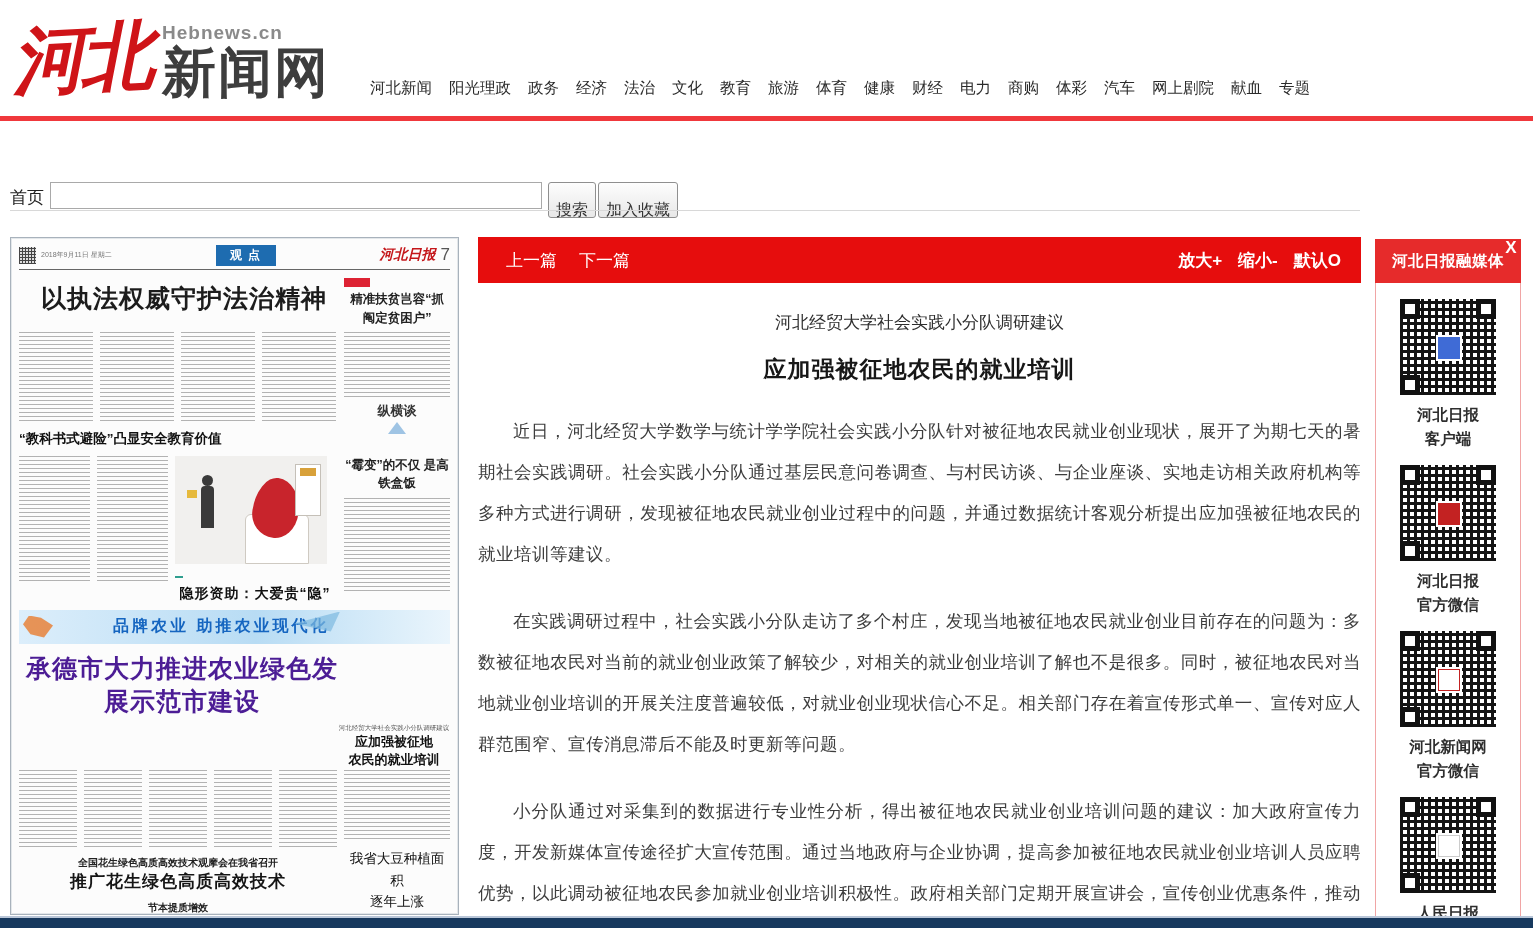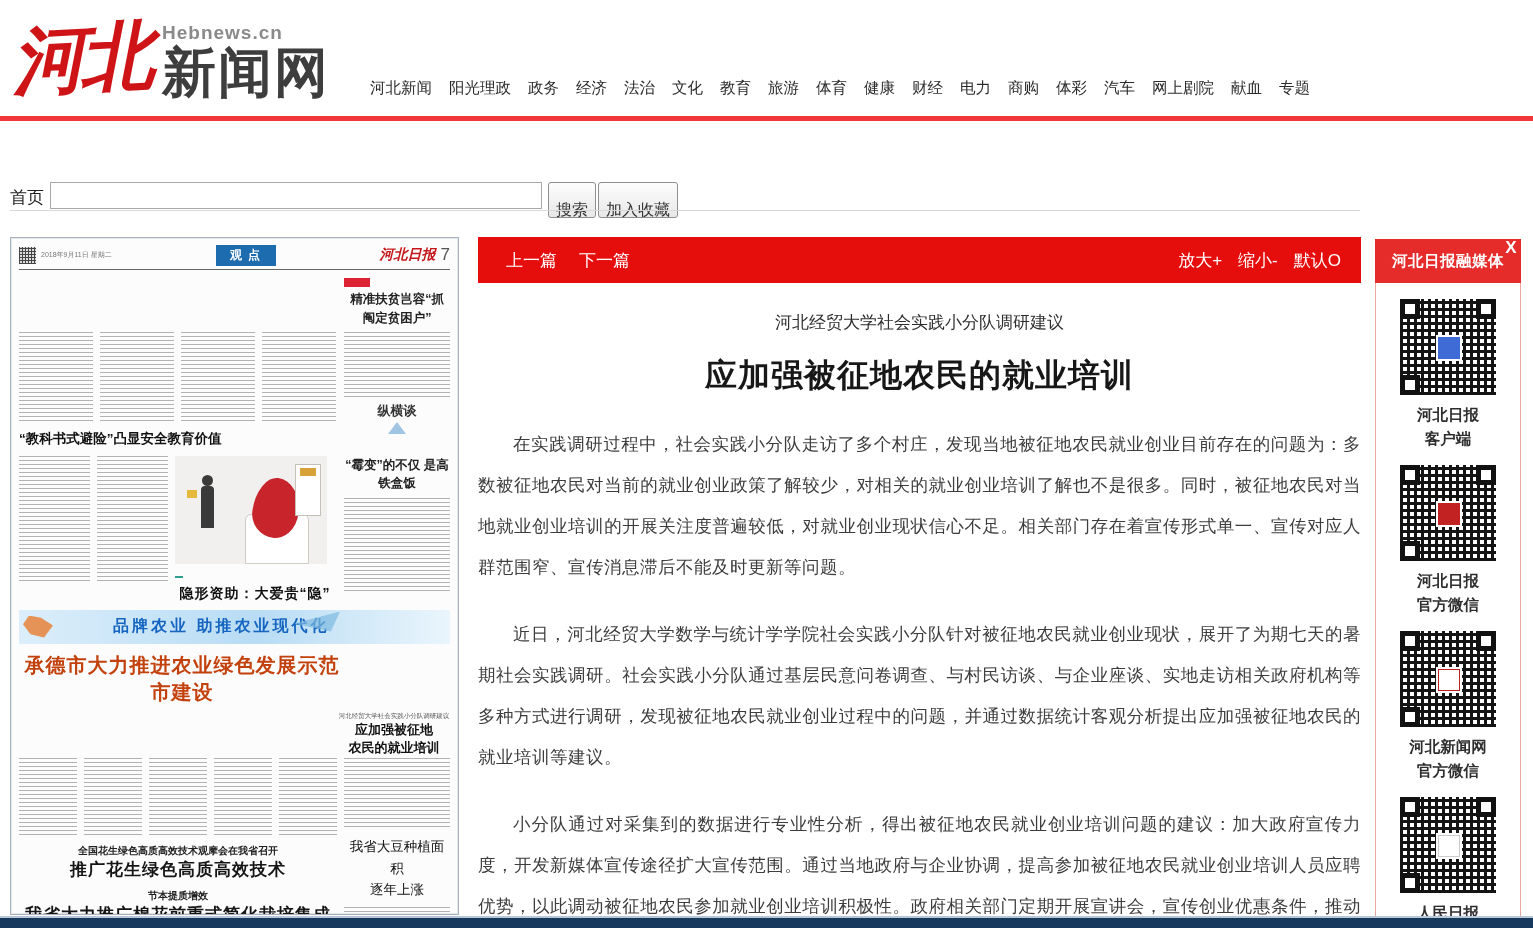--- a/index.html
+++ b/index.html
@@ -75,38 +75,38 @@
   .np-cap { font-size:14px; font-weight:bold; color:#111; text-align:center; margin-top:3px; letter-spacing:1px; }
 
   .np-banner { margin-top:7px; height:34px; background:linear-gradient(90deg,#dceefb,#b8dcf4 55%,#eaf5fc);
                display:flex; align-items:center; position:relative; }
   .map { width:30px; height:22px; margin-left:4px; background:#e8833a;
          clip-path:polygon(20% 0,60% 10%,100% 45%,70% 100%,25% 85%,0 40%); opacity:.85; }
   .np-banner-text { font-size:16px; font-weight:900; color:#1565c0; letter-spacing:3px; margin-left:60px; }
   .swoosh { position:absolute; right:110px; top:2px; width:46px; height:20px; background:#7db9e0;
             clip-path:polygon(0 60%,100% 0,80% 100%); opacity:.7; }
 
-  .np-h2 { font-size:20px; font-weight:900; color:#c2410c; text-align:center; letter-spacing:1px;
+  .np-h2 { font-size:25px; font-weight:900; color:#4c1d95; text-align:center; letter-spacing:1px;
            width:318px; float:left; margin:8px 0 6px 4px; }
   .np-feat { float:right; width:112px; text-align:center; }
   .np-feat-kicker { font-size:6.5px; color:#555; }
   .np-feat-title { font-size:13px; font-weight:bold; color:#111; line-height:1.45; }
   .np-h3-kicker { font-size:10px; font-weight:bold; text-align:center; color:#222; margin-top:6px; }
   .np-h3 { font-size:17px; font-weight:900; text-align:center; color:#151515; letter-spacing:1px; }
   .np-soy { font-size:13.5px; font-weight:normal; color:#111; text-align:center; line-height:1.6; margin-top:8px; }
 
   
   .article { position:absolute; left:478px; top:237px; width:883px; }
   .art-toolbar { height:46px; background:#e60d0d; color:#fff; display:flex; align-items:center;
                  padding:0 20px 0 28px; font-size:17px; }
   .art-toolbar .nav-links { display:flex; gap:22px; }
-  .art-toolbar .size-links { margin-left:auto; display:flex; gap:16px; font-weight:normal; }
+  .art-toolbar .size-links { margin-left:auto; display:flex; gap:16px; font-weight:bold; }
   .art-toolbar span { cursor:pointer; }
   .art-kicker { text-align:center; font-size:17px; color:#2e2e2e; margin-top:28px; }
-  .art-title { text-align:center; font-size:32px; font-weight:900; color:#171717;
+  .art-title { text-align:center; font-size:23px; font-weight:900; color:#171717;
                margin-top:20px; letter-spacing:1px; }
   .art-body { margin-top:14px; font-size:17.5px; color:#3d3d3d; line-height:41px;
               text-align:justify; letter-spacing:.5px; }
   .art-body p { text-indent:2em; margin-top:26px; }
 
   
   .sidebar { position:absolute; left:1375px; top:240px; width:146px; height:688px;
              background:#fff; border:1px solid #f0a5a5; border-top:none; }
   .sb-hdr { position:relative; height:44px; background:#e62b2b; color:#fff; display:flex;
             align-items:center; justify-content:center; font-size:15.5px; font-weight:bold;
@@ -174,20 +174,21 @@
   <div class="np-hdr">
     <div class="np-qr-sm"></div>
     <div class="np-date">2018年9月11日 星期二</div>
     <div class="np-sec">观点</div>
     <div class="np-mast">河北日报</div>
     <div class="np-page">7</div>
   </div>
   <div class="np-rule"></div>
 
   <div class="clearfix">
+    <div class="np-main-h1">以执法权威守护法治精神</div>
     <div class="np-right-col">
       <div class="np-tag"></div>
       <div class="np-h-sm">精准扶贫岂容“抓阄定贫困户”</div>
     </div>
   </div>
 
   <div class="clearfix" style="margin-top:4px;">
     <div style="float:right;width:106px;">
       <div class="ft" style="width:106px;height:66px;"></div>
       <div style="font-size:13px;font-weight:900;text-align:center;margin:4px 0 2px;">纵横谈</div>
@@ -284,22 +285,22 @@
       <span>放大+</span>
       <span>缩小-</span>
       <span>默认O</span>
     </div>
   </div>
 
   <div class="art-kicker">河北经贸大学社会实践小分队调研建议</div>
   <h1 class="art-title">应加强被征地农民的就业培训</h1>
 
   <div class="art-body">
+    <p>近日，河北经贸大学数学与统计学学院社会实践小分队针对被征地农民就业创业现状，展开了为期七天的暑期社会实践调研。社会实践小分队通过基层民意问卷调查、与村民访谈、与企业座谈、实地走访相关政府机构等多种方式进行调研，发现被征地农民就业创业过程中的问题，并通过数据统计客观分析提出应加强被征地农民的就业培训等建议。</p>
     <p>在实践调研过程中，社会实践小分队走访了多个村庄，发现当地被征地农民就业创业目前存在的问题为：多数被征地农民对当前的就业创业政策了解较少，对相关的就业创业培训了解也不是很多。同时，被征地农民对当地就业创业培训的开展关注度普遍较低，对就业创业现状信心不足。相关部门存在着宣传形式单一、宣传对应人群范围窄、宣传消息滞后不能及时更新等问题。</p>
-    <p>近日，河北经贸大学数学与统计学学院社会实践小分队针对被征地农民就业创业现状，展开了为期七天的暑期社会实践调研。社会实践小分队通过基层民意问卷调查、与村民访谈、与企业座谈、实地走访相关政府机构等多种方式进行调研，发现被征地农民就业创业过程中的问题，并通过数据统计客观分析提出应加强被征地农民的就业培训等建议。</p>
     <p>小分队通过对采集到的数据进行专业性分析，得出被征地农民就业创业培训问题的建议：加大政府宣传力度，开发新媒体宣传途径扩大宣传范围。通过当地政府与企业协调，提高参加被征地农民就业创业培训人员应聘优势，以此调动被征地农民参加就业创业培训积极性。政府相关部门定期开展宣讲会，宣传创业优惠条件，推动就业创业培训进一步落到实处。</p>
   </div>
 
 </div>
 
 <div class="sidebar">
   <div class="sb-hdr">
     <span>河北日报融媒体</span>
     <span class="sb-close">X</span>
   </div>

